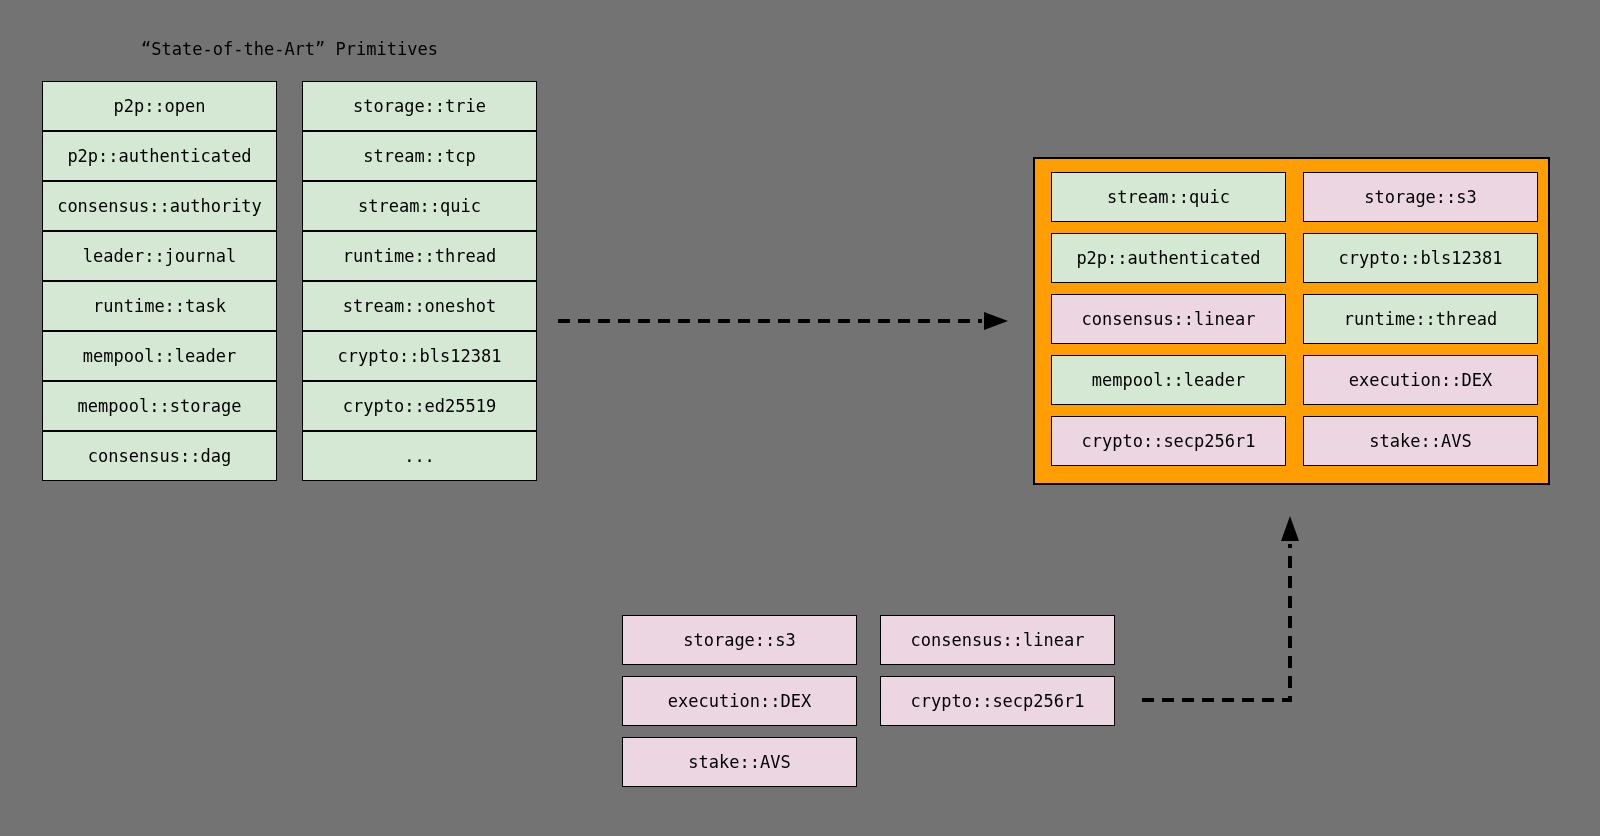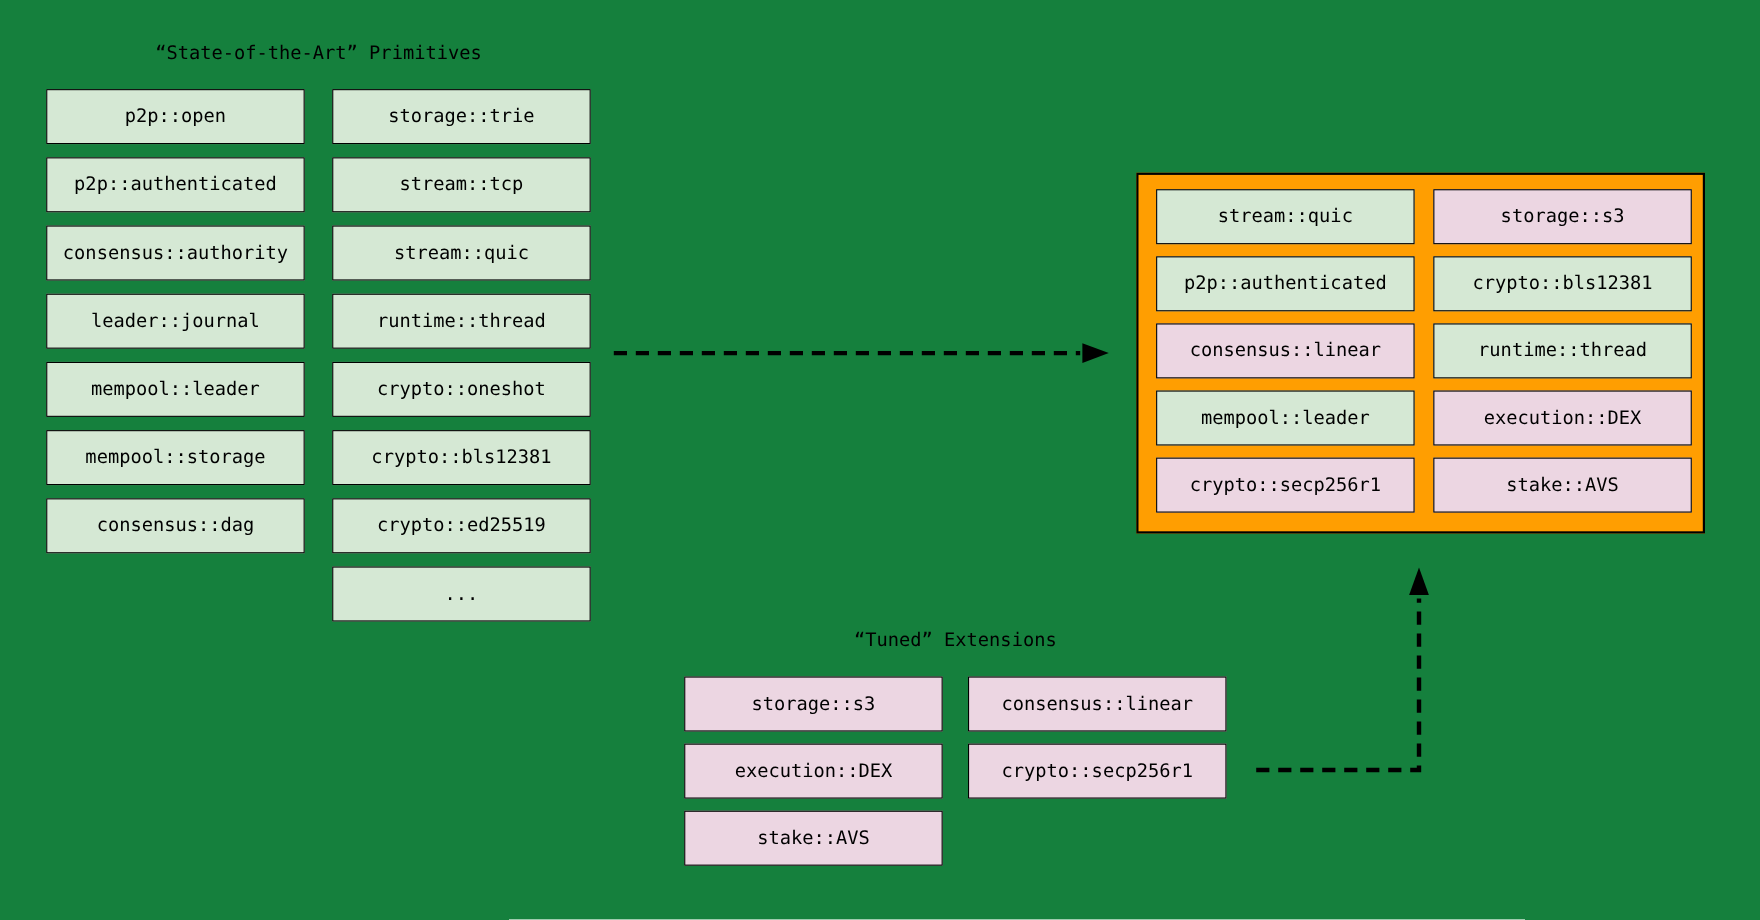--- a/index.html
+++ b/index.html
@@ -9,40 +9,40 @@
     --border: #000000;
     --arrow: #000000;
     --text: #000000;
   }
   * { margin: 0; padding: 0; }
   html, body { background: #ffffff; }
   .canvas {
     position: relative;
     width: 1600px;
     height: 836px;
-    background: #15803d;
+    background: #737373;
     font-family: "DejaVu Sans Mono", "Liberation Mono", monospace;
     color: var(--text);
     overflow: hidden;
   }
   .group-title {
     position: absolute;
     text-align: center;
     font-size: 17px;
     line-height: 22px;
     white-space: nowrap;
     color: var(--text);
   }
   .box-col {
     position: absolute;
     display: flex;
     flex-direction: column;
     width: 235px;
   }
-  .box-col.gap12 { gap: 12px; }
+  .box-col.gap12 { }
   .box-col.gap11 { gap: 11px; }
   .box {
     height: 50px;
     box-sizing: border-box;
     border: 1.5px solid var(--border);
     display: flex;
     align-items: center;
     justify-content: center;
     font-size: 17px;
     white-space: nowrap;
@@ -82,30 +82,31 @@
 <body>
 
 <div class="canvas">
 
   <div class="group-title" id="primitives-title">“State-of-the-Art” Primitives</div>
   <div class="box-col gap12" id="prim-col-0">
       <div class="box green">p2p::open</div>
       <div class="box green">p2p::authenticated</div>
       <div class="box green">consensus::authority</div>
       <div class="box green">leader::journal</div>
+      <div class="box green">runtime::task</div>
       <div class="box green">mempool::leader</div>
       <div class="box green">mempool::storage</div>
       <div class="box green">consensus::dag</div>
     </div>
   <div class="box-col gap12" id="prim-col-1">
       <div class="box green">storage::trie</div>
       <div class="box green">stream::tcp</div>
       <div class="box green">stream::quic</div>
       <div class="box green">runtime::thread</div>
-      <div class="box green">crypto::oneshot</div>
+      <div class="box green">stream::oneshot</div>
       <div class="box green">crypto::bls12381</div>
       <div class="box green">crypto::ed25519</div>
       <div class="box green">...</div>
     </div>
 
   <div class="app-frame">
     <div class="box-col gap11" id="app-col-0">
         <div class="box green">stream::quic</div>
         <div class="box green">p2p::authenticated</div>
         <div class="box pink">consensus::linear</div>
@@ -114,21 +115,20 @@
       </div>
     <div class="box-col gap11" id="app-col-1">
         <div class="box pink">storage::s3</div>
         <div class="box green">crypto::bls12381</div>
         <div class="box green">runtime::thread</div>
         <div class="box pink">execution::DEX</div>
         <div class="box pink">stake::AVS</div>
       </div>
   </div>
 
-  <div class="group-title" id="extensions-title">“Tuned” Extensions</div>
   <div class="box-col gap11" id="ext-col-0">
       <div class="box pink">storage::s3</div>
       <div class="box pink">execution::DEX</div>
       <div class="box pink">stake::AVS</div>
     </div>
   <div class="box-col gap11" id="ext-col-1">
       <div class="box pink">consensus::linear</div>
       <div class="box pink">crypto::secp256r1</div>
     </div>
 

